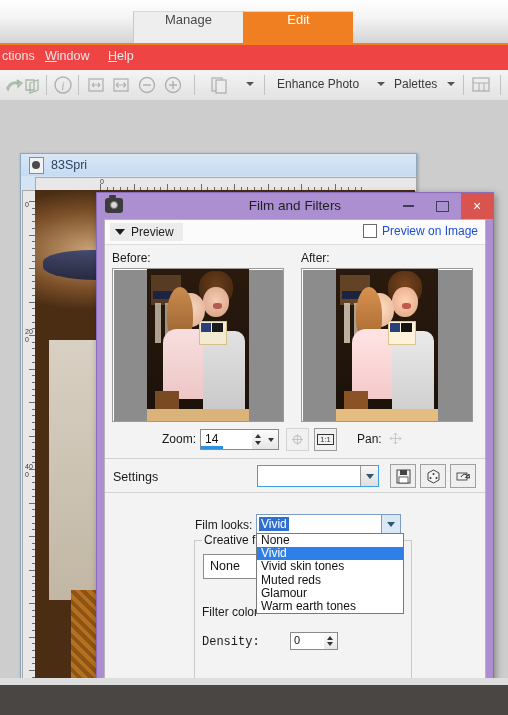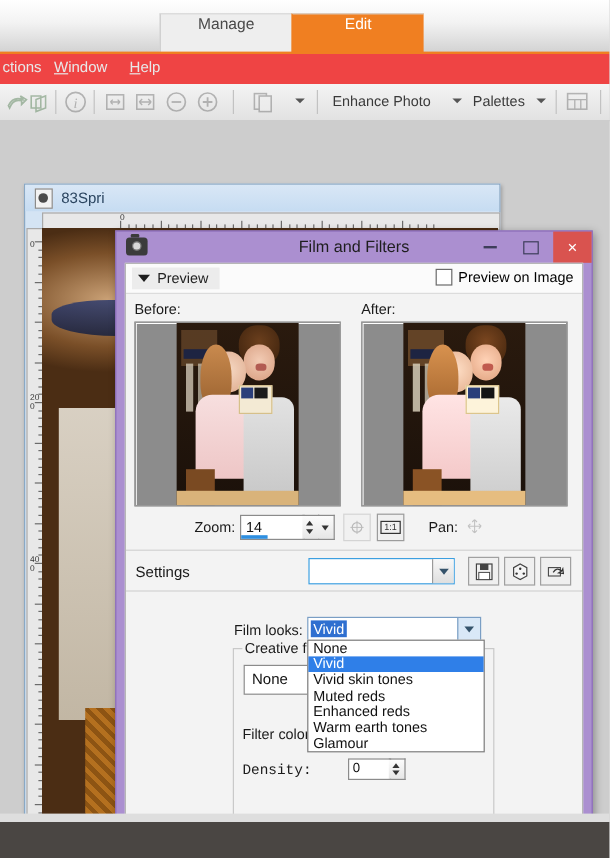--- a/index.html
+++ b/index.html
@@ -80,21 +80,21 @@
 
   .dlgbody{position:absolute;left:7px;top:26px;width:382px;height:507px;background:#f3f3f3;
     border:1px solid #b6b6b6;box-sizing:border-box;}
 
   .prevbar{position:absolute;left:0;top:0;width:100%;height:24px;background:#fbfbfb;
     border-bottom:1px solid #dcdcdc;}
   .prevbtn{position:absolute;left:5px;top:3px;height:18px;padding:0 9px 0 5px;
     display:flex;align-items:center;gap:6px;background:#ececec;font-size:12px;color:#222;}
   .caretdn{width:0;height:0;border-left:5px solid transparent;border-right:5px solid transparent;
     border-top:6px solid #1d1d1d;}
-  .cbrow{position:absolute;right:7px;top:4px;display:flex;align-items:center;gap:5px;font-size:12px;color:#000000;}
+  .cbrow{position:absolute;right:7px;top:4px;display:flex;align-items:center;gap:5px;font-size:12px;color:#1d4ed8;}
   .cbox{width:12px;height:12px;background:#fff;border:1px solid #6a6a6a;}
 
   .lbl{position:absolute;font-size:12px;color:#1a1a1a;}
   .previewbox{position:absolute;width:170px;height:152px;background:#8c8c8c;
     border:1px solid #9a9a9a;box-shadow:inset 1px 1px 0 #ffffff;overflow:hidden;}
   .photo{position:absolute;left:34px;top:0;width:102px;height:152px;overflow:hidden;}
   .zspin{position:absolute;width:52px;height:19px;background:#fff;border:1px solid #8b8b8b;}
   .zspin .v{position:absolute;left:4px;top:2px;font-size:12px;color:#111;}
   .zspin .bar{position:absolute;left:0;bottom:0;height:3px;width:22px;background:#2f8fe0;}
   .spinbtns{position:absolute;width:13px;height:19px;border:1px solid #8b8b8b;border-left:none;
@@ -560,23 +560,22 @@
       <div class="spinbtns" style="left:219px;top:412px;height:16px;">
         <div class="spinup" style="top:3px;"></div>
         <div class="spindn" style="bottom:3px;"></div>
       </div>
 
       <div class="popup" style="left:151px;top:313px;" id="filmlooks-popup">
           <div class="popitem">None</div>
           <div class="popitem sel">Vivid</div>
           <div class="popitem">Vivid skin tones</div>
           <div class="popitem">Muted reds</div>
-          <div class="popitem">Enhanced reds</div>
+          <div class="popitem">Glamour</div>
           <div class="popitem">Warm earth tones</div>
-          <div class="popitem">Glamour</div>
         </div>
 
       <div class="btnrow">
         <div class="dbtn focus" style="left:79px;top:0;">
             <span>OK</span>
           </div>
         <div class="dbtn" style="left:165px;top:0;">
             <span>Cancel</span>
           </div>
         <div class="dbtn" style="left:251px;top:0;">

